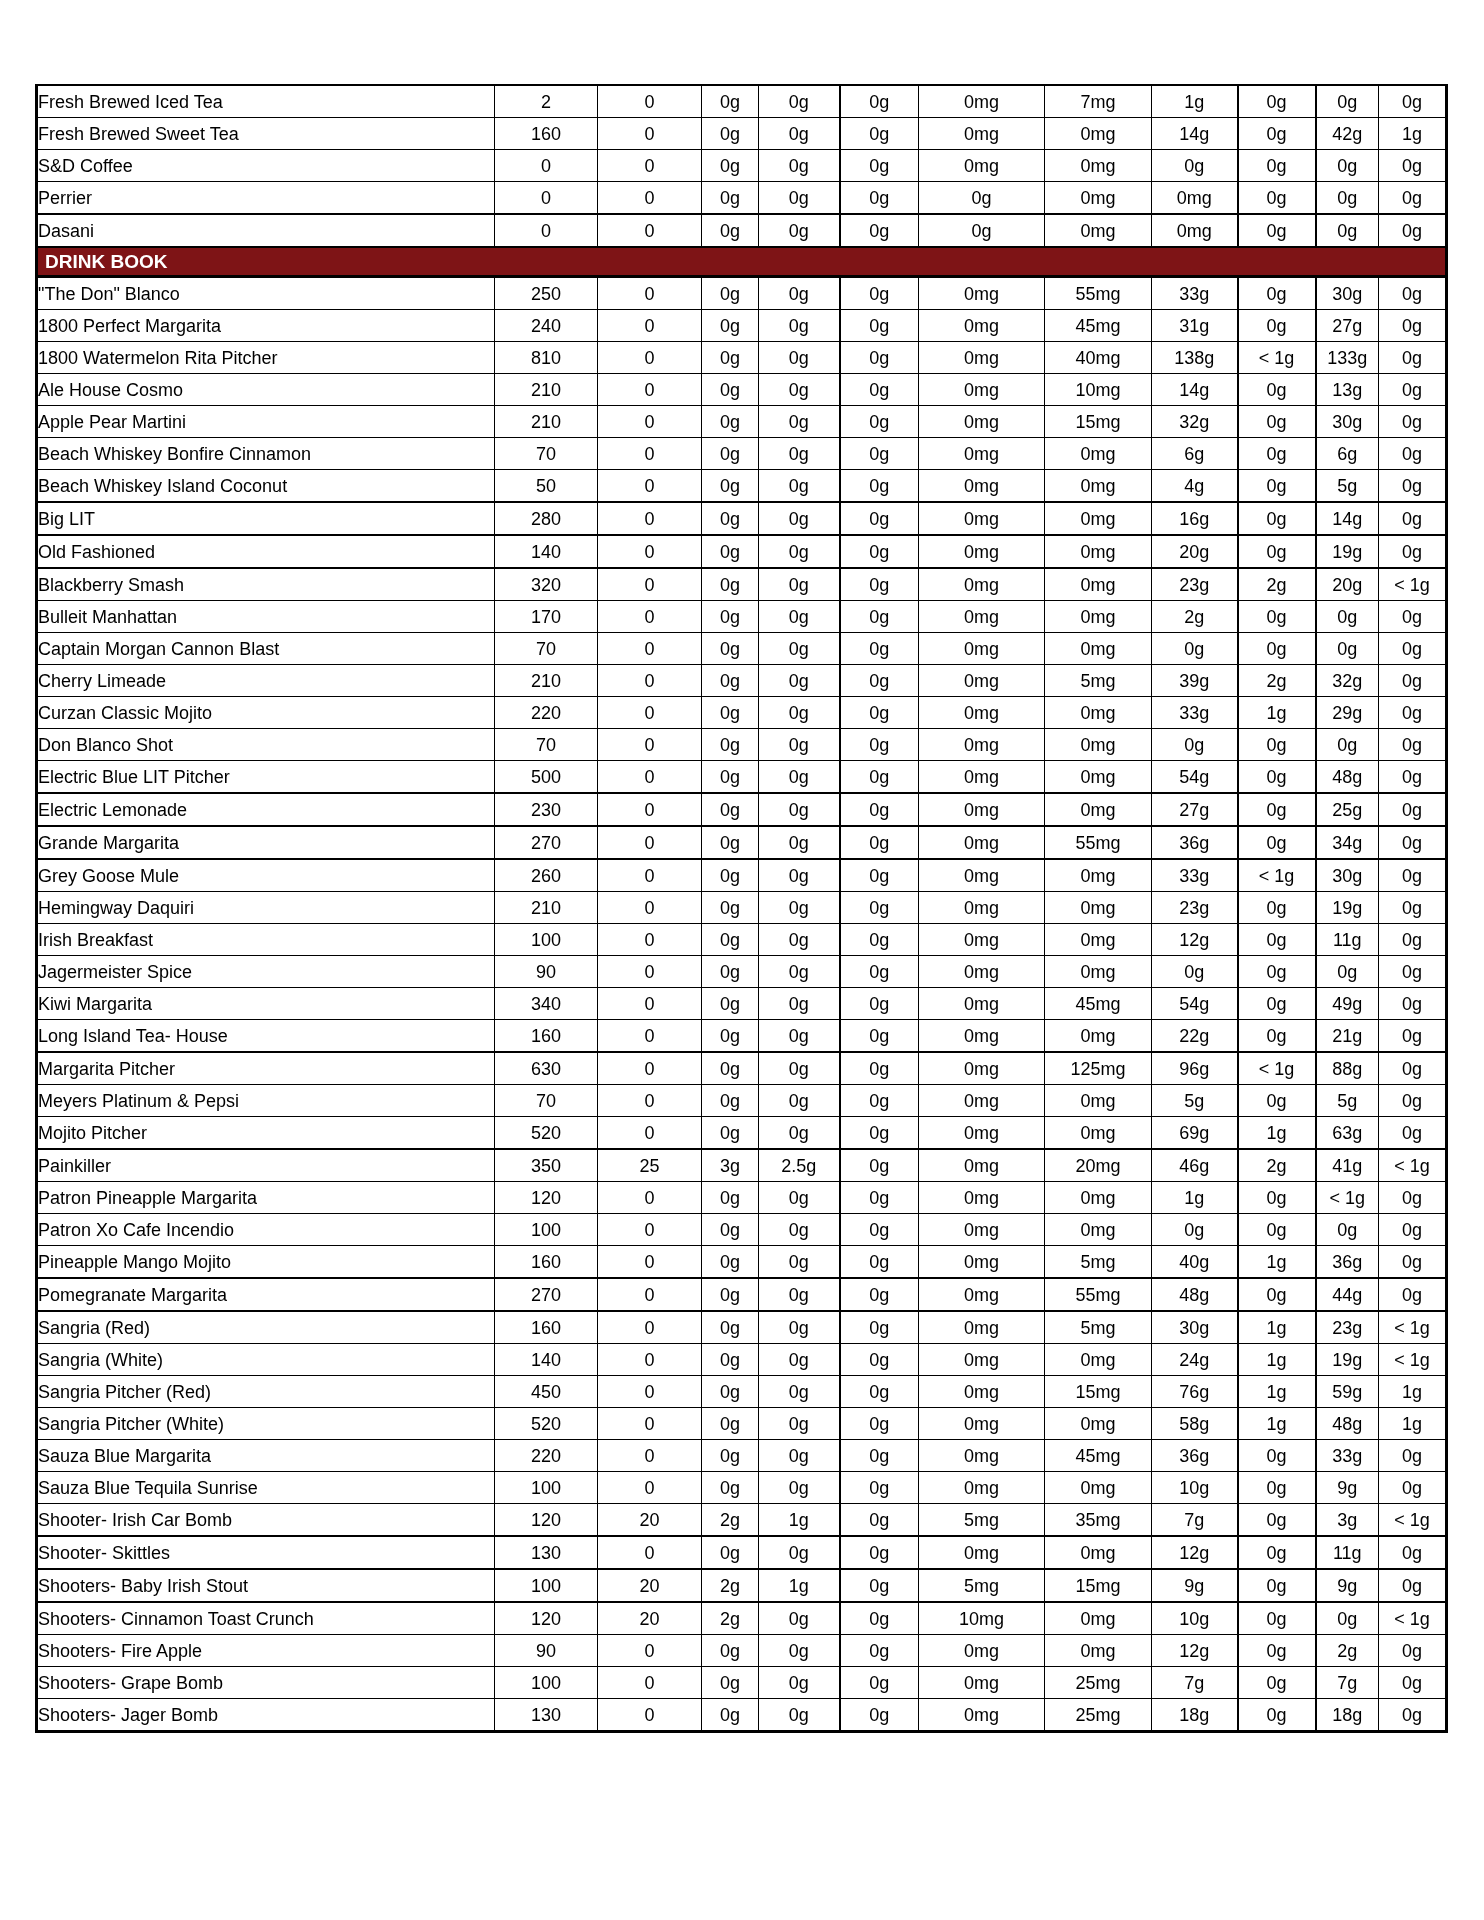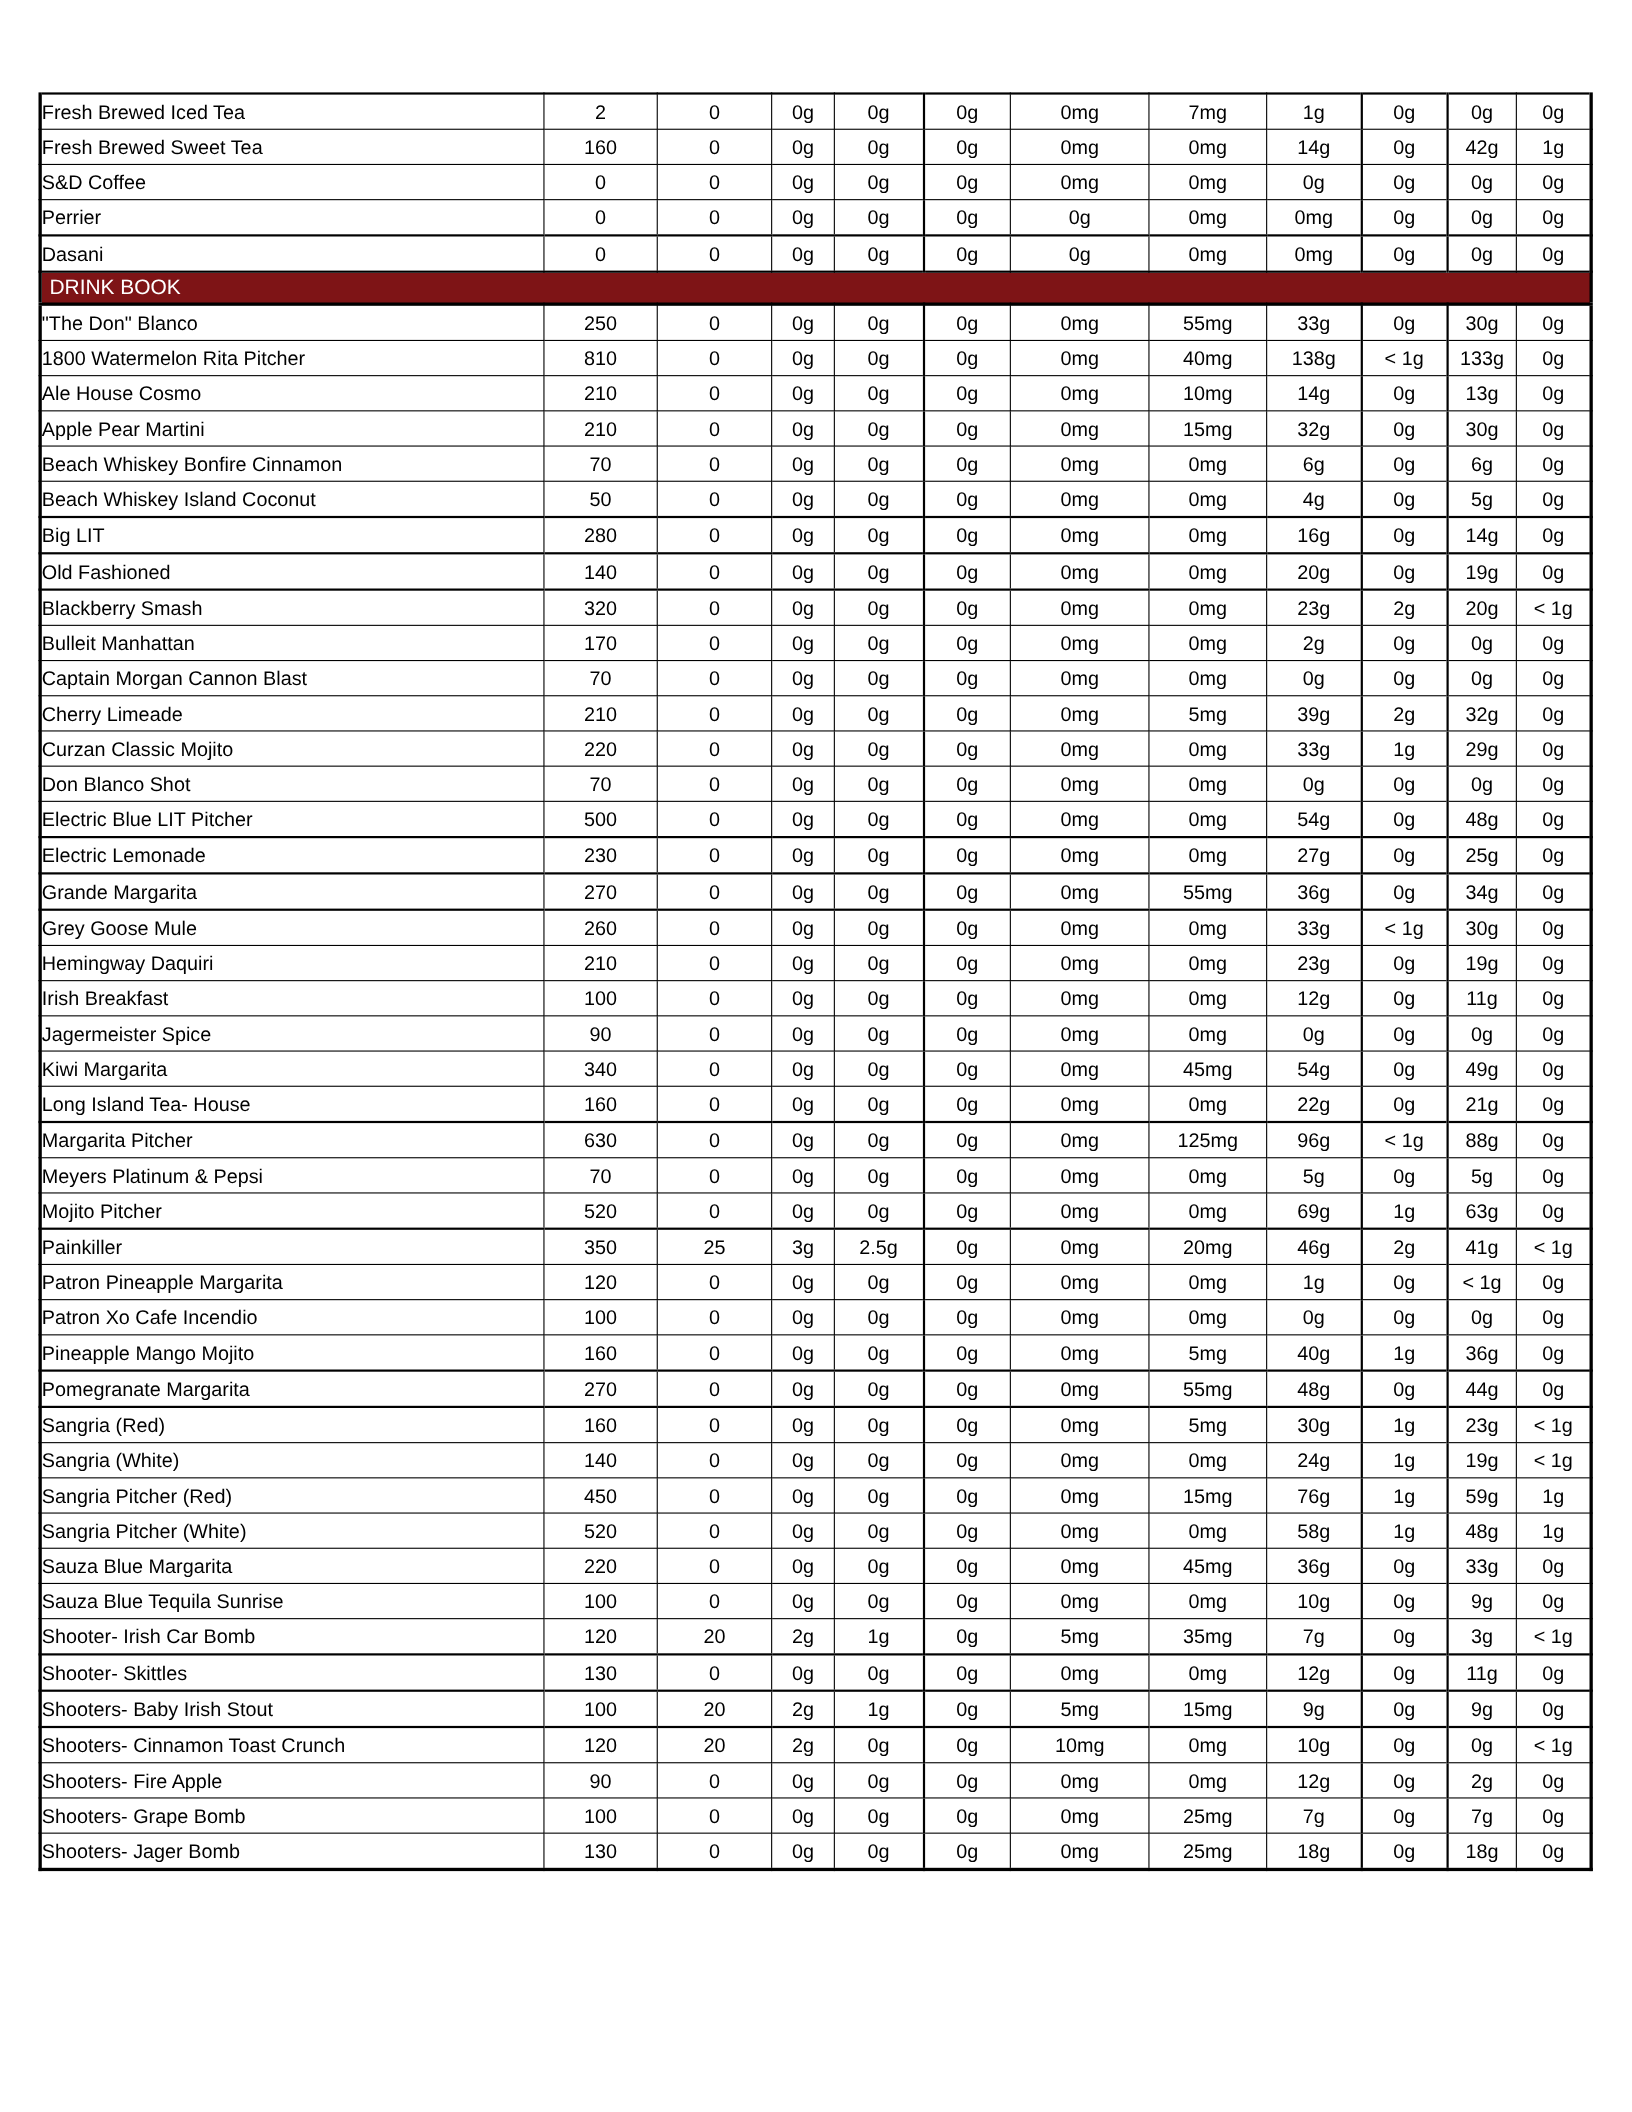--- a/index.html
+++ b/index.html
@@ -50,21 +50,21 @@
     border-top-width: 2px;
   }
   
   tr.row td:nth-child(6),
   tr.row td:nth-child(10),
   tr.row td:nth-child(11) {
     border-left-width: 2px;
   }
   tr.section td {
     color: #ffffff;
-    font-weight: normal;
+    font-weight: bold;
     font-size: 19px;
     text-align: left;
     padding-left: 7px;
     height: 27px;
     border-top: 2px solid #000;
     border-bottom: 3px solid #000;
   }
 </style>
 </head>
 <body>
@@ -167,20 +167,34 @@
           <td class="num">0g</td>
           <td class="num">0g</td>
           <td class="num">0mg</td>
           <td class="num">55mg</td>
           <td class="num">33g</td>
           <td class="num">0g</td>
           <td class="num">30g</td>
           <td class="num">0g</td>
         </tr>
         <tr class="row">
+          <td class="name">1800 Perfect Margarita</td>
+          <td class="num">240</td>
+          <td class="num">0</td>
+          <td class="num">0g</td>
+          <td class="num">0g</td>
+          <td class="num">0g</td>
+          <td class="num">0mg</td>
+          <td class="num">45mg</td>
+          <td class="num">31g</td>
+          <td class="num">0g</td>
+          <td class="num">27g</td>
+          <td class="num">0g</td>
+        </tr>
+        <tr class="row">
           <td class="name">1800 Watermelon Rita Pitcher</td>
           <td class="num">810</td>
           <td class="num">0</td>
           <td class="num">0g</td>
           <td class="num">0g</td>
           <td class="num">0g</td>
           <td class="num">0mg</td>
           <td class="num">40mg</td>
           <td class="num">138g</td>
           <td class="num">&lt; 1g</td>

